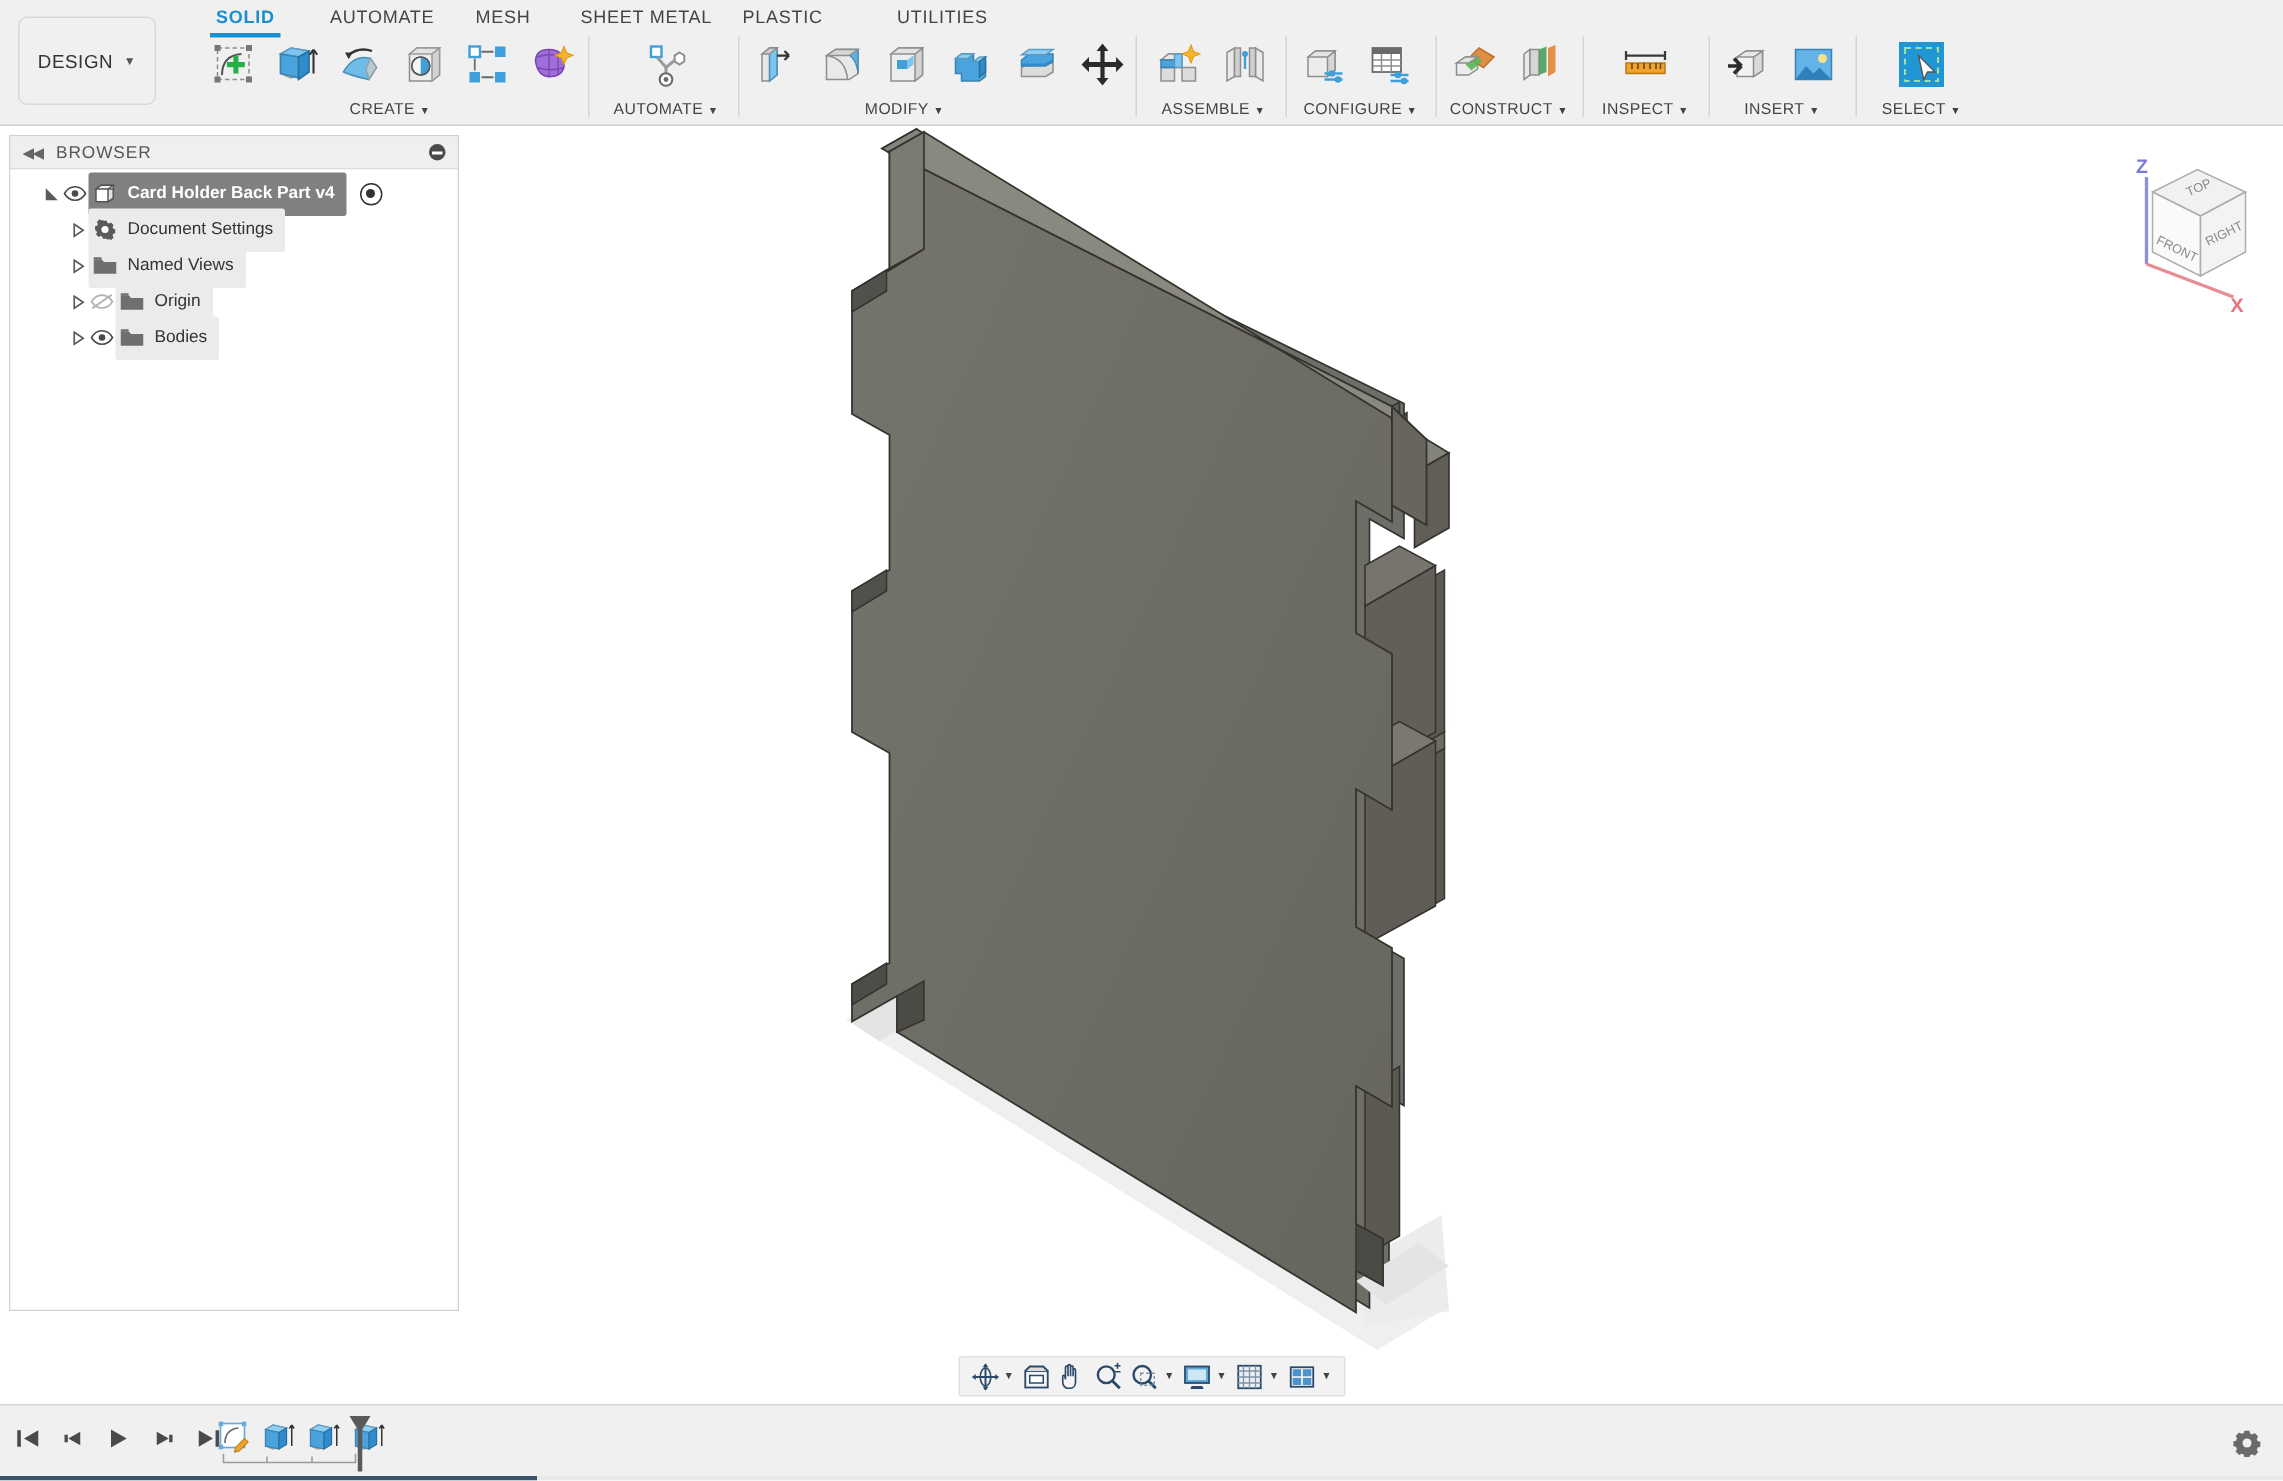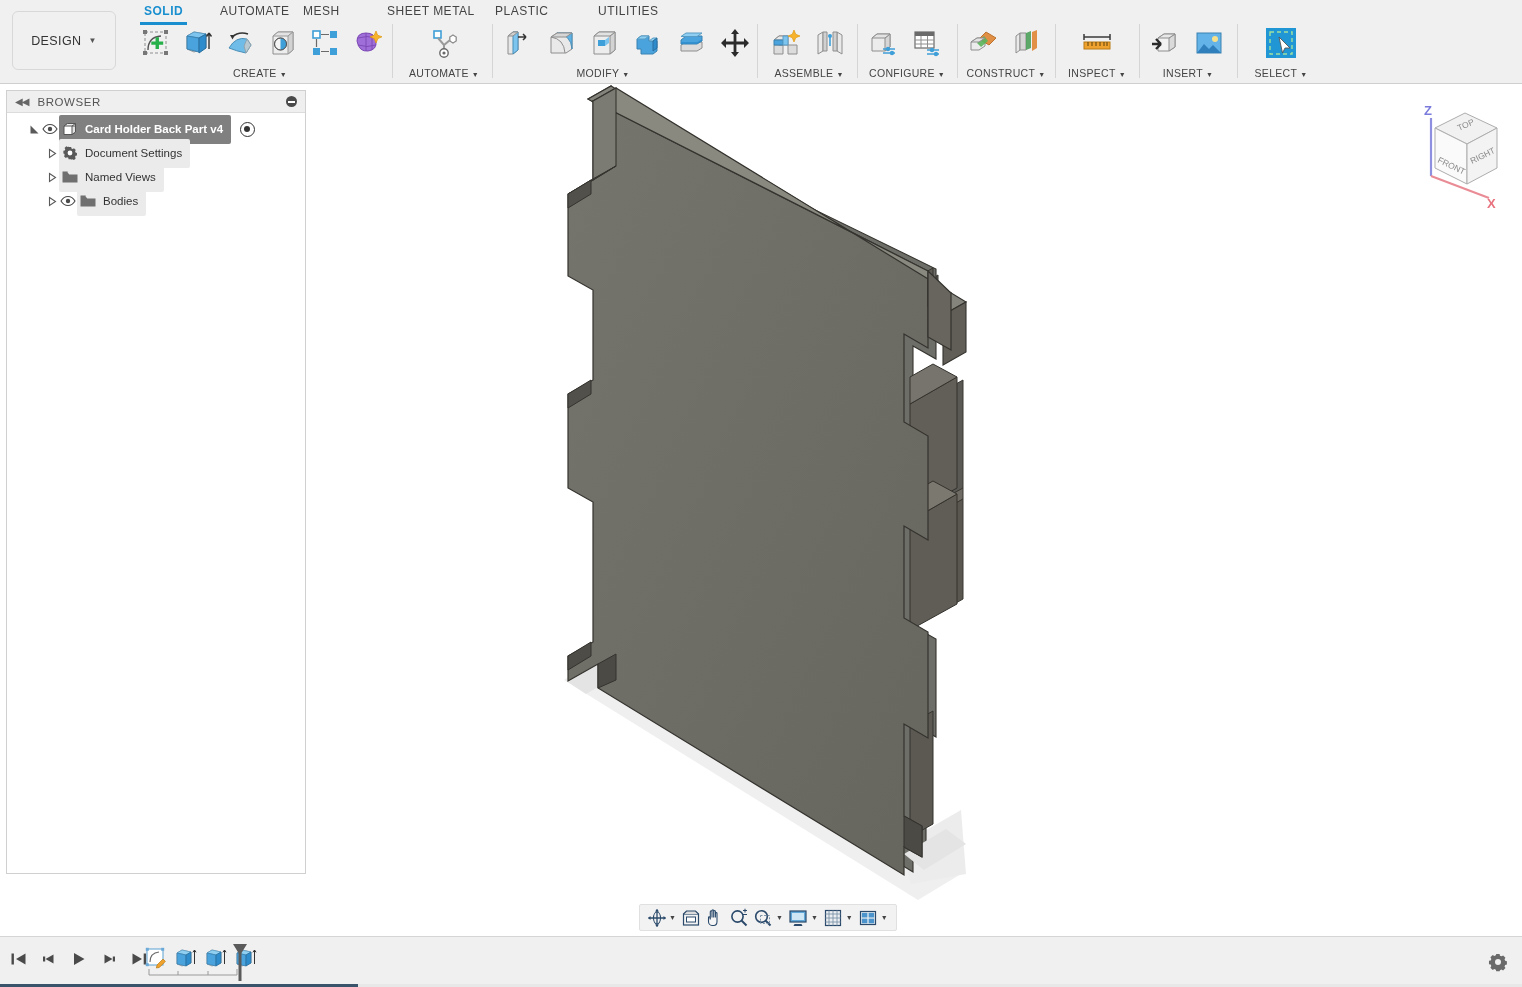--- a/index.html
+++ b/index.html
@@ -10,21 +10,21 @@
     overflow: hidden;
   }
   #app { position: relative; width: 1522px; height: 987px; }
 
   
   #toolbar {
     position: absolute; left: 0; top: 0; width: 1522px; height: 84px;
     background: #f0f0f0; border-bottom: 1px solid #cfcfcf;
   }
   #design-btn {
-    position: absolute; left: 12px; top: 11px; width: 104px; height: 59px;
+    position: absolute; left: 12px; top: 11px; width: 92px; height: 59px;
     background: #f0f0f0; border: 1px solid #d8d8d8; border-radius: 6px;
     display: flex; align-items: center; justify-content: center;
     font-size: 12.5px; color: #333; letter-spacing: .4px;
   }
   #design-btn .caret { margin-left: 7px; font-size: 8px; color: #555; }
 
   .tabrow { position: absolute; top: 4px; left: 130px; height: 22px; }
   .tab {
     position: absolute; top: 0; font-size: 12px; color: #444;
     letter-spacing: .5px; white-space: nowrap; padding-bottom: 4px;
@@ -153,21 +153,21 @@
   <div id="toolbar">
 
     <div id="design-btn">
       <span>DESIGN</span>
       <span class="caret">▼</span>
     </div>
 
     <div class="tabrow">
       <div class="tab active" style="left:14px">SOLID</div>
       <div class="tab" style="left:90px">AUTOMATE</div>
-      <div class="tab" style="left:173px">MESH</div>
+      <div class="tab" style="left:187px">MESH</div>
       <div class="tab" style="left:257px">SHEET METAL</div>
       <div class="tab" style="left:365px">PLASTIC</div>
       <div class="tab" style="left:468px">UTILITIES</div>
     </div>
 
     <div class="grp" style="left:136px; width:252px;">
       <div class="icons">
         <span class="ico">
           <svg width="32" height="32" viewBox="0 0 32 32">
             <rect x="5" y="5" width="21" height="21" fill="none" stroke="#8e8e8e" stroke-dasharray="3,2"></rect>
@@ -656,20 +656,42 @@
           <span class="fold">
             <svg width="16" height="13" viewBox="0 0 16 13">
               <path d="M0.5 2.5h5.5l1.3 1.6H15.5V12H0.5Z" fill="#6f6f6f"></path>
               <path d="M0.5 1h5.2v1.6H0.5Z" fill="#6f6f6f"></path>
             </svg>
           </span>
           <span class="tlabel">Named Views</span>
         </span>
       </div>
 
+      <div class="tnode" style="padding-left:38px">
+        <span class="tarrow">
+          <svg width="11" height="11" viewBox="0 0 11 11">
+              <path d="M2.5 1.5L8.5 5.5L2.5 9.5Z" fill="none" stroke="#5a5a5a" stroke-width="1.1"></path>
+            </svg>
+        </span>
+        <span class="eye">
+          <svg width="16" height="12" viewBox="0 0 16 12">
+            <path d="M1 6C3 2.7 6 1.7 8 1.7s5 1 7 4.3C13 9.3 10 10.3 8 10.3S3 9.3 1 6Z" fill="none" stroke="#b2b2b2" stroke-width="1.1"></path>
+            <line x1="1.5" y1="10.5" x2="14.5" y2="1.5" stroke="#b2b2b2" stroke-width="1.2"></line>
+          </svg>
+        </span>
+        <span class="tpill">
+          <span class="fold">
+            <svg width="16" height="13" viewBox="0 0 16 13">
+              <path d="M0.5 2.5h5.5l1.3 1.6H15.5V12H0.5Z" fill="#6f6f6f"></path>
+              <path d="M0.5 1h5.2v1.6H0.5Z" fill="#6f6f6f"></path>
+            </svg>
+          </span>
+          <span class="tlabel">Origin</span>
+        </span>
+      </div>
 
       <div class="tnode" style="padding-left:38px">
         <span class="tarrow">
           <svg width="11" height="11" viewBox="0 0 11 11">
               <path d="M2.5 1.5L8.5 5.5L2.5 9.5Z" fill="none" stroke="#5a5a5a" stroke-width="1.1"></path>
             </svg>
         </span>
         <span class="eye">
           <svg width="16" height="11" viewBox="0 0 16 11">
             <path d="M1 5.5C3 2 6 1 8 1s5 1 7 4.5C13 9 10 10 8 10S3 9 1 5.5Z" fill="none" stroke="#4a4a4a" stroke-width="1.1"></path>

